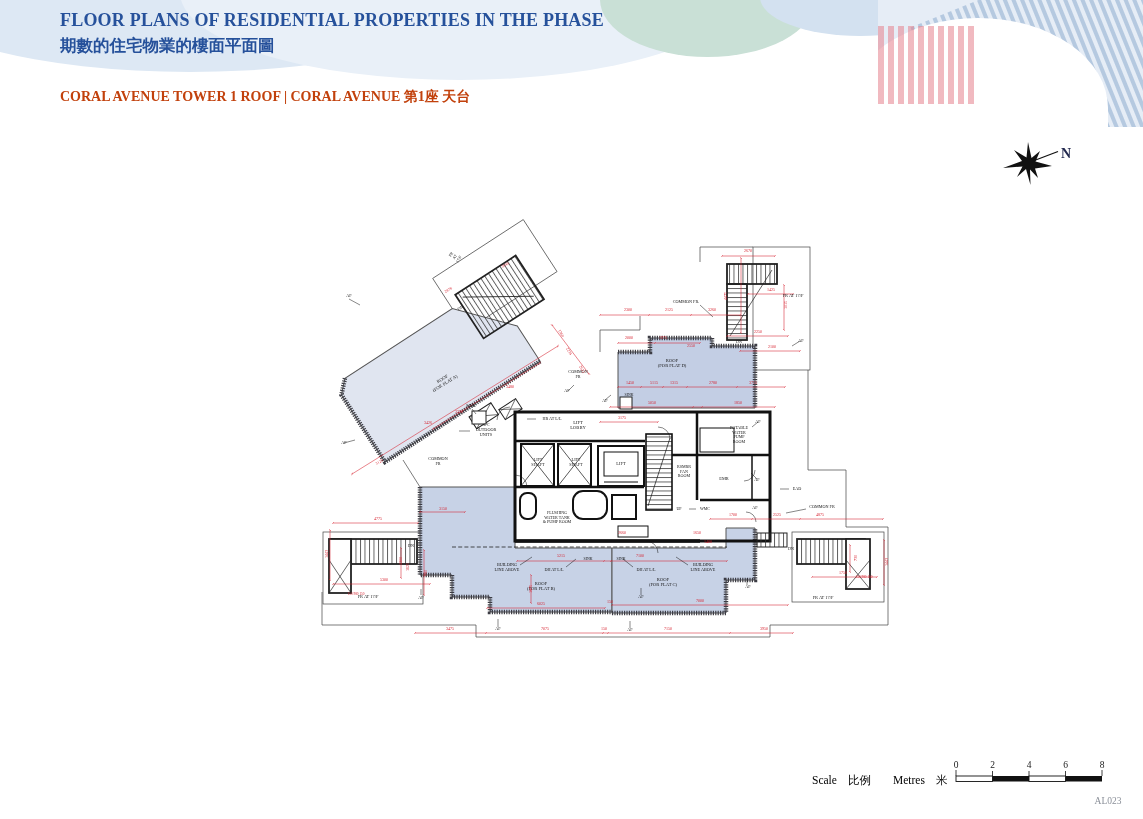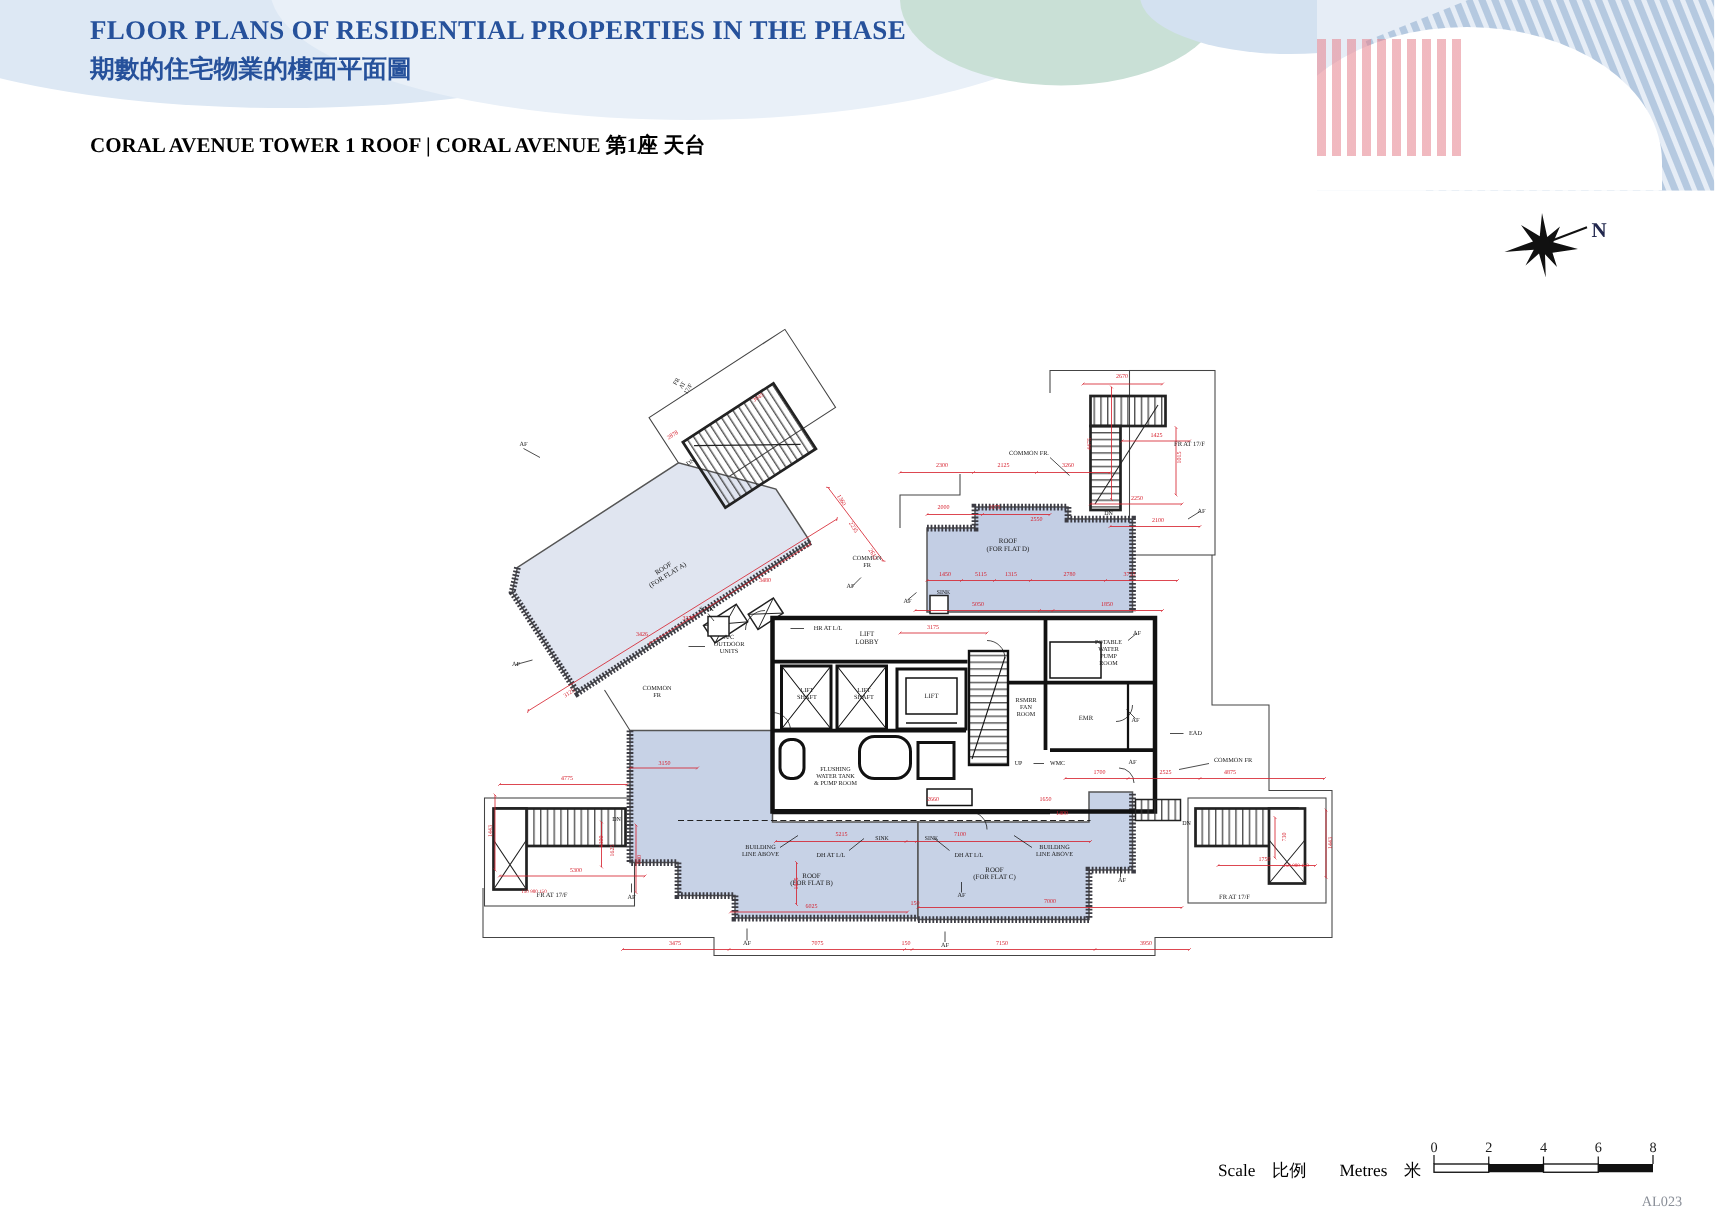--- a/index.html
+++ b/index.html
@@ -24,21 +24,21 @@
   #logo{position:absolute;left:900px;top:22px;width:230px;height:100px;color:#fff;}
   #logo .tagline{font-family:"Liberation Sans",sans-serif;font-size:9px;letter-spacing:1px;
      text-shadow:0 0 2px #8fa3bb;position:absolute;left:14px;top:6px;}
   #logo .name{font-family:"Liberation Sans",sans-serif;font-weight:bold;font-size:64px;line-height:1;
      letter-spacing:-4px;transform:scaleY(1.05);position:absolute;left:8px;top:14px;
      text-shadow:2px 2px 0 #aab6c6,-1px -1px 0 #c4cdd9,1px -1px 0 #c4cdd9,-1px 1px 0 #c4cdd9;}
   
   .ttl{position:absolute;left:60px;color:#26519b;font-weight:bold;}
   #title-en{top:10px;font-size:18px;letter-spacing:.2px;}
   #title-zh{top:35px;font-size:16.5px;}
-  #subtitle{top:88px;font-size:14px;color:#000000;}
+  #subtitle{top:88px;font-size:14px;color:#c2410c;}
   svg{position:absolute;left:0;top:0;}
   svg text{font-family:"Liberation Serif",serif;}
   .room-lb{fill:#161616;text-anchor:middle;}
   .dim-lb{fill:#d61f2c;text-anchor:middle;}
   .tick-lb{fill:#1a1a1a;text-anchor:middle;font-size:9.5px;}
   .dim{stroke:#d61f2c;stroke-width:.55;fill:none;
        marker-start:url(#tk);marker-mid:url(#tk);marker-end:url(#tk);}
   .thin{stroke:#444;stroke-width:.7;fill:none;}
   .wall{stroke:#111;fill:none;}
   .hatch{stroke:#3c3c44;stroke-width:4.5;fill:none;stroke-dasharray:1.2 1.2;}

